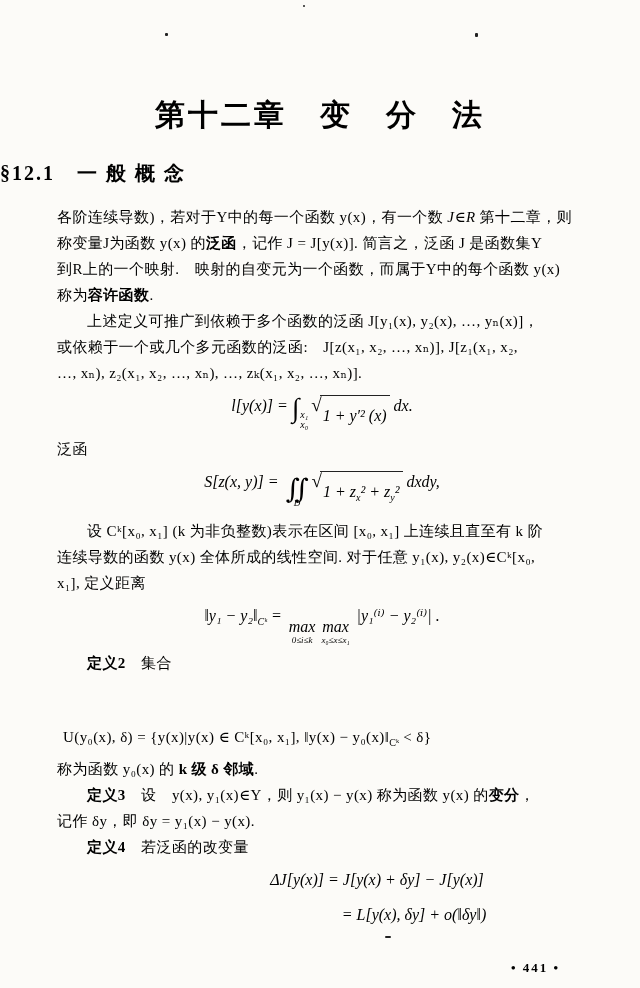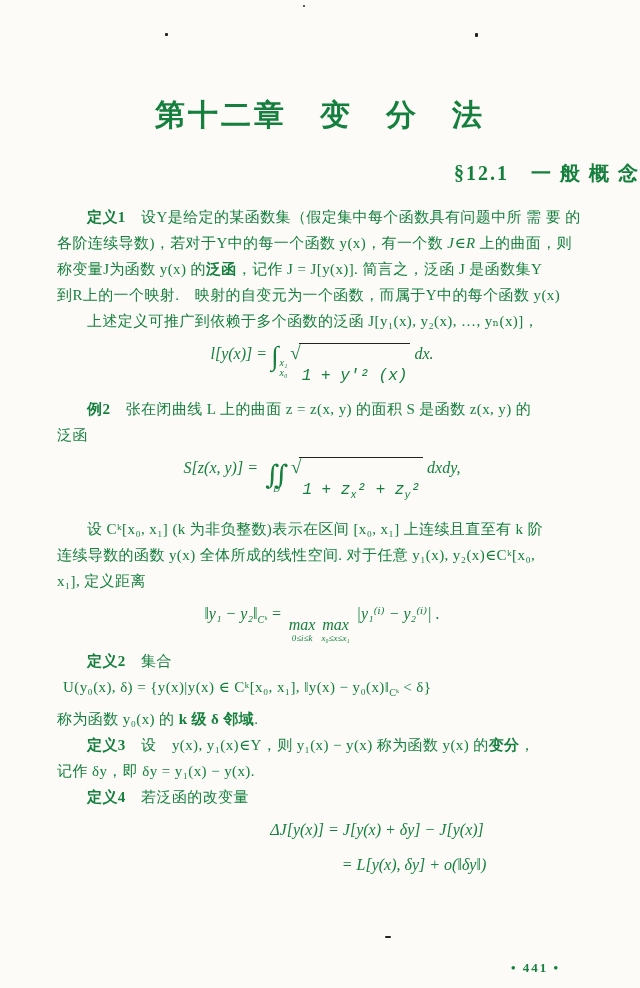--- a/index.html
+++ b/index.html
@@ -1,26 +1,26 @@
 <!DOCTYPE html>
 <html><head>
 <meta charset="utf-8">
 <style>
   html,body{margin:0;padding:0;background:#e8e8e8;}
   .page{
     position:relative;width:640px;height:988px;margin:0 auto;
-    background:#fcfbf8;color:#15803d;overflow:hidden;
+    background:#fcfbf8;color:#000000;overflow:hidden;
     font-family:"Liberation Serif","DejaVu Serif",serif;
   }
   .title{
     position:absolute;top:95px;left:0;width:640px;text-align:center;
     font-size:30px;font-weight:bold;letter-spacing:3px;white-space:nowrap;
   }
   .subtitle{
-    position:absolute;top:160px;left:0;width:640px;text-align:right;
+    position:absolute;top:160px;left:0;width:640px;text-align:left;
     font-size:20px;font-weight:bold;letter-spacing:2px;white-space:nowrap;
   }
   .body{position:absolute;left:57px;top:204px;width:530px;}
   .line{font-size:15px;line-height:26px;white-space:nowrap;letter-spacing:.4px;}
   .line.indent{text-indent:30px;}
   .b{font-weight:bold;}
   .i{font-style:italic;}
   .formula{
     font-size:16px;line-height:30px;text-align:center;white-space:nowrap;
     font-style:italic;margin:5px 0;
@@ -34,73 +34,74 @@
     vertical-align:-7px;text-align:left;margin:0 3px 0 1px;
   }
   .under{
     display:inline-inline-flex;display:inline-flex;flex-direction:column;align-items:center;
     vertical-align:-11px;line-height:1;margin:0 3px;
   }
   .under .main{line-height:15px;}
   .under .u{font-size:9px;line-height:10px;margin-top:1px;}
   .sqrt{display:inline-flex;align-items:flex-start;}
   .sqrt .rt{font-size:19px;font-style:normal;line-height:19px;margin-right:-2px;}
-  .sqrt .rad{border-top:1.4px solid #222;padding:17px 3px 0 3px;font-family:Liberation Mono, monospace;}
+  .sqrt .rad{border-top:1.4px solid #222;padding:5px 3px 0 3px;}
   .pagenum{
     position:absolute;right:80px;bottom:12px;font-size:13px;font-weight:bold;
     letter-spacing:2px;
   }
   .speck{position:absolute;background:#222;border-radius:1px;}
 </style>
 </head>
 <body>
 
 <div class="page">
   <div class="speck" style="left:165px;top:33px;width:3px;height:3px;"></div>
   <div class="speck" style="left:475px;top:33px;width:3px;height:4px;"></div>
   <div class="speck" style="left:303px;top:5px;width:2px;height:2px;"></div>
   <div class="speck" style="left:385px;top:936px;width:6px;height:2px;"></div>
 
   <div class="title">第十二章　变　分　法</div>
   <div class="subtitle">§12.1　一 般 概 念</div>
 
   <div class="body">
-      <div class="line indent"><span class="inner"><span class="b">定义1</span><span>　设Y是给定的某函数集（假定集中每个函数具有问题中所 需 要 的</span></span></div>
-      <div class="line"><span class="inner"><span>各阶连续导数)，若对于Y中的每一个函数 y(x)，有一个数 </span><span class="i">J∈R</span><span> 上的曲面，则</span></span></div>
+      <div class="line"><span class="inner"><span>各阶连续导数)，若对于Y中的每一个函数 y(x)，有一个数 </span><span class="i">J∈R</span><span> 第十二章，则</span></span></div>
       <div class="line"><span class="inner"><span>称变量J为函数 y(x) 的</span><span class="b">泛函</span><span>，记作 J = J[y(x)]. 简言之，泛函 J 是函数集Y</span></span></div>
       <div class="line"><span class="inner"><span>到R上的一个映射.　映射的自变元为一个函数，而属于Y中的每个函数 y(x)</span></span></div>
+      <div class="line"><span class="inner"><span>称为</span><span class="b">容许函数</span><span>.</span></span></div>
       <div class="line indent"><span class="inner"><span>上述定义可推广到依赖于多个函数的泛函 J[y₁(x), y₂(x), …, yₙ(x)]，</span></span></div>
+      <div class="line"><span class="inner"><span>或依赖于一个或几个多元函数的泛函:　J[z(x₁, x₂, …, xₙ)], J[z₁(x₁, x₂,</span></span></div>
+      <div class="line"><span class="inner"><span>…, xₙ), z₂(x₁, x₂, …, xₙ), …, zₖ(x₁, x₂, …, xₙ)].</span></span></div>
       <div class="formula"><span class="inner"><span>l[y(x)] = </span><span class="bigop">∫</span><span class="limits">
             <span>x₁</span>
             <span>x₀</span>
           </span><span class="sqrt">
             <span class="rt">√</span>
             <span class="rad">1 + y′² (x)</span>
           </span><span> dx.</span></span></div>
-      <div class="line indent"><span class="inner"><span class="b">例2</span><span>　张在闭曲线 L 上的曲面 z = z(x, y) 的面积 S 是函数 z(x, y) 的</span></span></div>
       <div class="line"><span class="inner"><span>泛函</span></span></div>
       <div class="formula"><span class="inner"><span>S[z(x, y)] = </span><span class="under">
             <span class="main bigop">∬</span>
             <span class="u">D</span>
           </span><span class="sqrt">
             <span class="rt">√</span>
             <span class="rad"><span>1 + z</span><sub>x</sub><span>² + z</span><sub>y</sub><span>²</span></span>
           </span><span> dxdy,</span></span></div>
       <div class="line indent"><span class="inner"><span>设 Cᵏ[x₀, x₁] (k 为非负整数)表示在区间 [x₀, x₁] 上连续且直至有 k 阶</span></span></div>
       <div class="line"><span class="inner"><span>连续导数的函数 y(x) 全体所成的线性空间. 对于任意 y₁(x), y₂(x)∈Cᵏ[x₀,</span></span></div>
       <div class="line"><span class="inner"><span>x₁], 定义距离</span></span></div>
       <div class="formula"><span class="inner"><span>‖y₁ − y₂‖</span><sub>Cᵏ</sub><span> = </span><span class="under">
             <span class="main">max</span>
             <span class="u">0≤i≤k</span>
           </span><span class="under">
             <span class="main">max</span>
             <span class="u">x₀≤x≤x₁</span>
           </span><span> |y₁⁽ⁱ⁾ − y₂⁽ⁱ⁾| .</span></span></div>
       <div class="line indent"><span class="inner"><span class="b">定义2</span><span>　集合</span></span></div>
-      <div class="line" style="padding-left: 6px;"><span class="inner"><span>U(y₀(x), δ) = {y(x)|y(x) ∈ Cᵏ[x₀, x₁], ‖y(x) − y₀(x)‖</span><sub>Cᵏ</sub><span> &lt; δ}</span></span></div>
+      <div class="line" style="padding-left: 6px; margin-top: 48px;"><span class="inner"><span>U(y₀(x), δ) = {y(x)|y(x) ∈ Cᵏ[x₀, x₁], ‖y(x) − y₀(x)‖</span><sub>Cᵏ</sub><span> &lt; δ}</span></span></div>
       <div class="line"><span class="inner"><span>称为函数 y₀(x) 的 </span><span class="b">k 级 δ 邻域</span><span>.</span></span></div>
       <div class="line indent"><span class="inner"><span class="b">定义3</span><span>　设　y(x), y₁(x)∈Y，则 y₁(x) − y(x) 称为函数 y(x) 的</span><span class="b">变分</span><span>，</span></span></div>
       <div class="line"><span class="inner"><span>记作 δy，即 δy = y₁(x) − y(x).</span></span></div>
       <div class="line indent"><span class="inner"><span class="b">定义4</span><span>　若泛函的改变量</span></span></div>
       <div class="formula"><span class="inner" style="transform: translateX(55px);"><span>ΔJ[y(x)] = J[y(x) + δy] − J[y(x)]</span></span></div>
       <div class="formula"><span class="inner" style="transform: translateX(92px);"><span>= L[y(x), δy] + o(‖δy‖)</span></span></div>
     </div>
 
   <div class="pagenum">• 441 •</div>
 </div>

